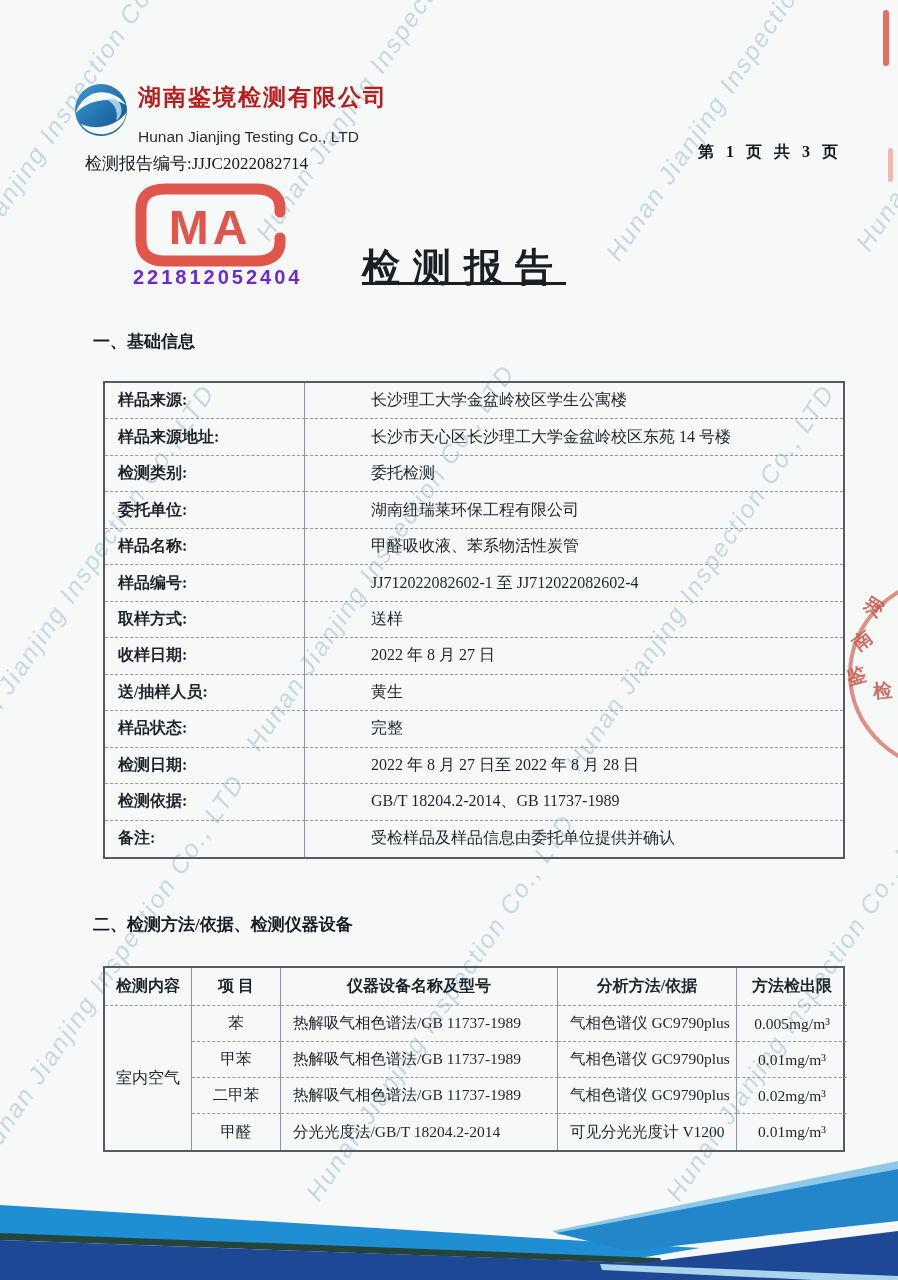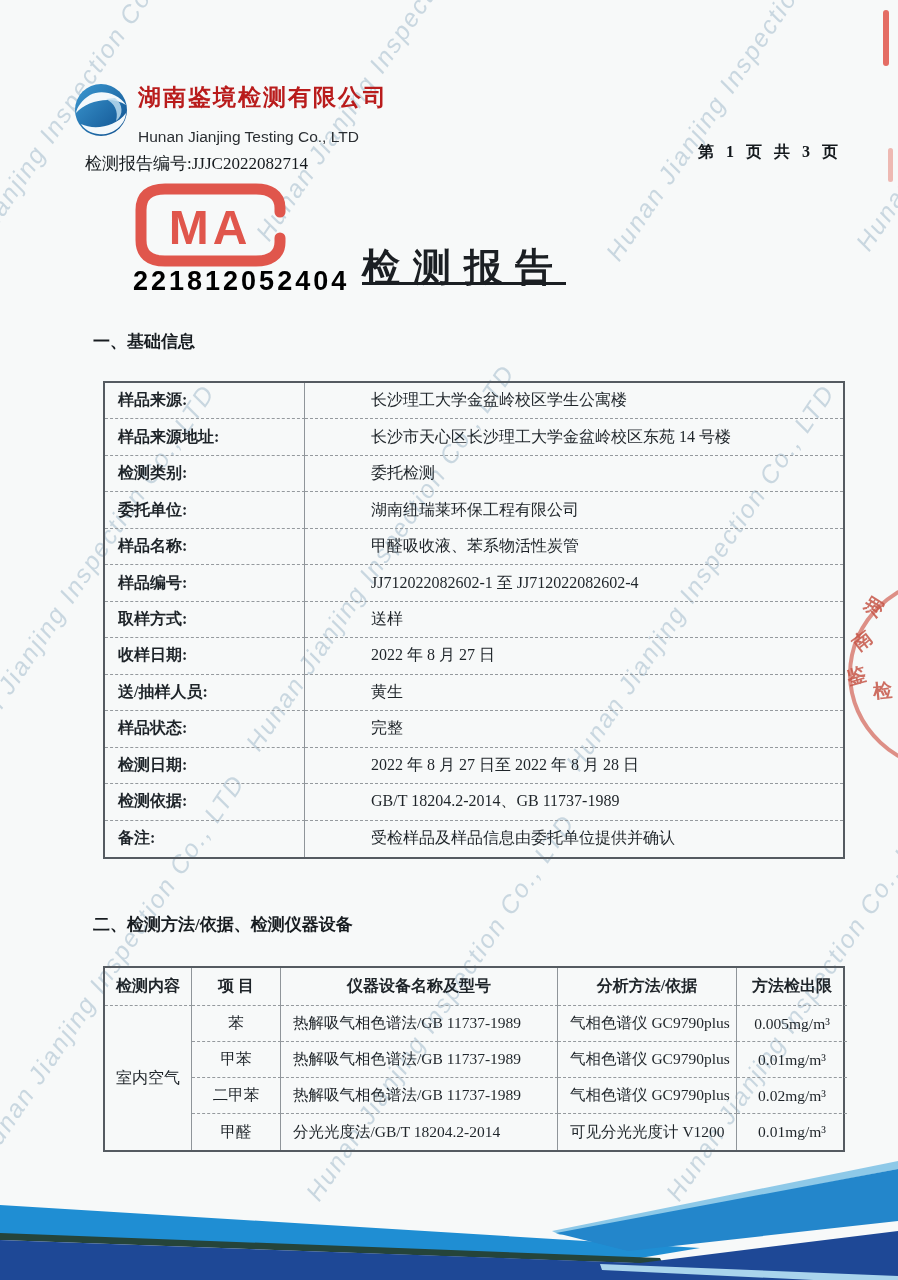--- a/index.html
+++ b/index.html
@@ -21,21 +21,21 @@
   }
   
   .logo{left:73px;top:82px;}
   .co-names{left:138px;top:83px;}
   .co-cn{font-size:23px;font-weight:bold;letter-spacing:2px;color:#b91c1c;line-height:30px;}
   .co-en{font-family:"Liberation Sans", sans-serif;font-size:15.5px;color:#2b2f33;margin-top:15px;}
   .report-no{left:85px;top:152px;font-size:17px;color:#14191d;}
   .page-info{left:698px;top:142px;font-size:16px;letter-spacing:4px;font-weight:bold;color:#14191d;}
   
   .cma{left:132px;top:182px;}
-  .cma-num{left:133px;top:266px;font-size:27px;font-weight:bold;color:#000000;letter-spacing:3px;font-family:"Liberation Sans", sans-serif;}
+  .cma-num{left:133px;top:266px;font-size:20px;font-weight:bold;color:#6d28d9;letter-spacing:3px;font-family:"Liberation Sans", sans-serif;}
   
   .doc-title{left:362px;top:242px;font-size:38px;font-weight:bold;letter-spacing:13px;color:#1b1f23;text-decoration:underline;}
   
   .sec-h{font-size:17px;font-weight:bold;color:#171c20;}
   .sec1{left:93px;top:330px;}
   .sec2{left:93px;top:913px;}
   
   .t1{
     left:103px;top:381px;width:742px;height:478px;
     display:grid;grid-template-columns:200px 1fr;grid-template-rows:repeat(13,1fr);

